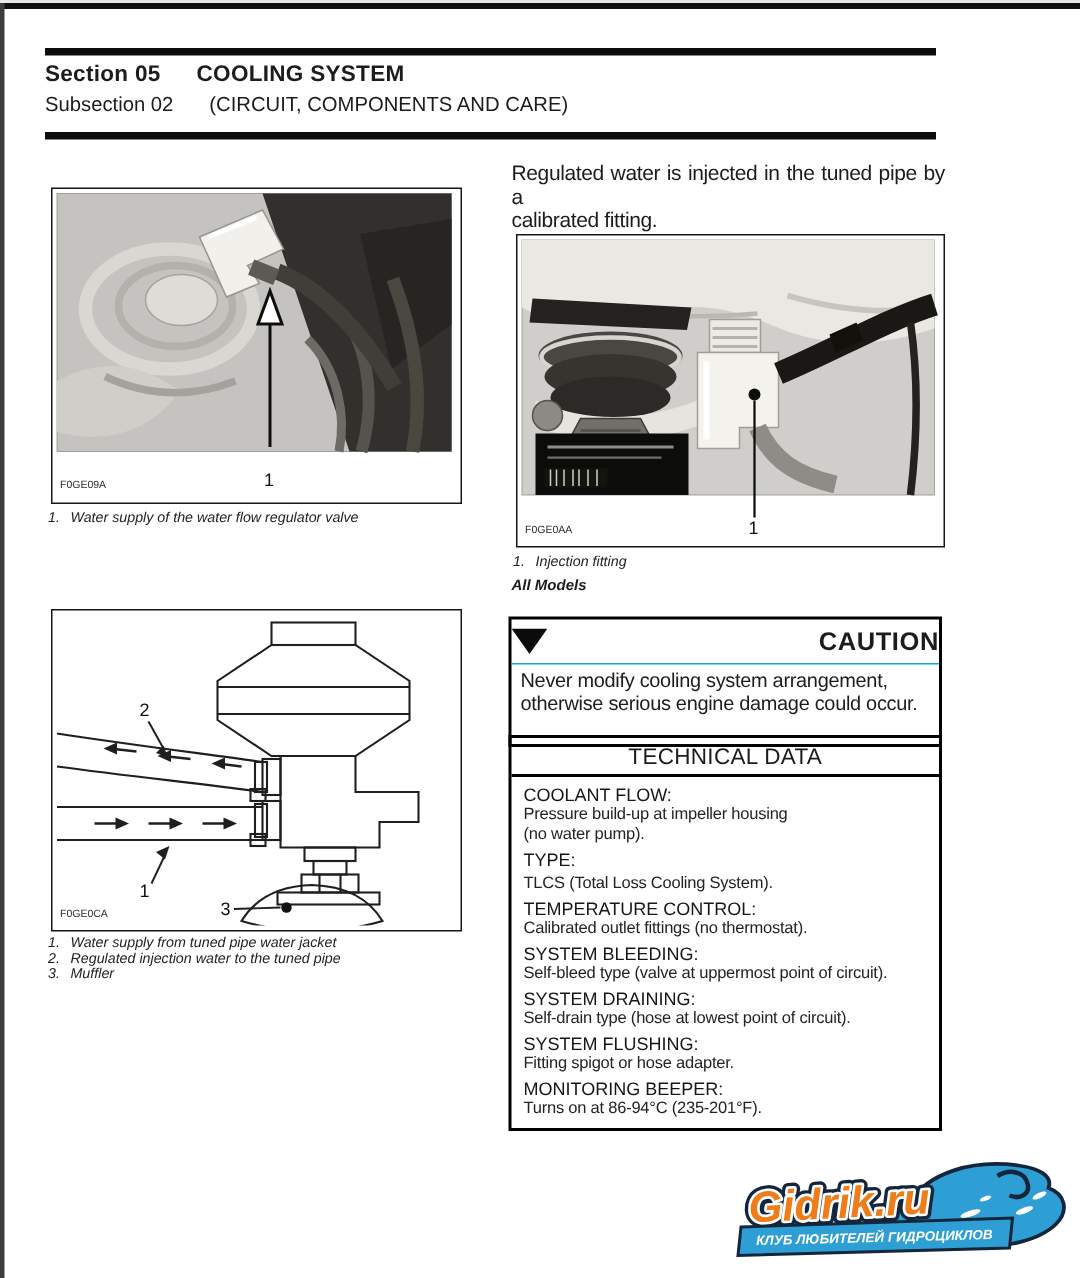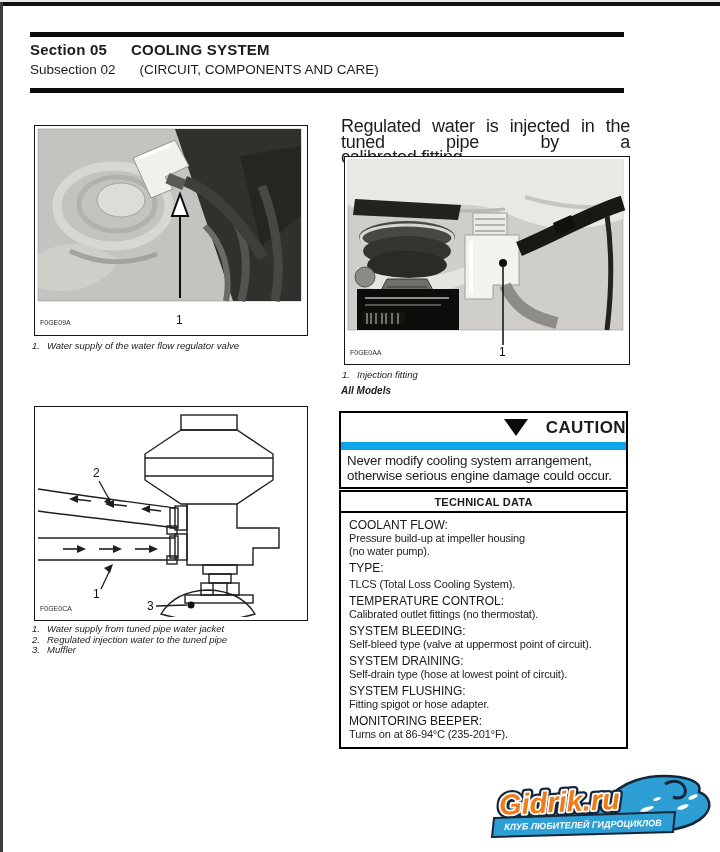--- a/index.html
+++ b/index.html
@@ -22,31 +22,31 @@
   .f-diagram{left:34px;top:404px;width:272px;height:213px;}
   .f-photo2{left:344px;top:154px;width:284px;height:207px;}
   
   .cap{font-style:italic;font-size:9.5px;color:#222;display:flex;}
   .cap .n{width:15px;flex:0 0 15px;}
   .cap1{left:32px;top:338px;}
   .caps-diagram{left:32px;top:622px;line-height:10.5px;display:block;}
   .caps-diagram .cap{position:static;}
   .cap2{left:342px;top:367px;}
   .para{left:31px;top:351px;width:304px;font-size:13.5px;line-height:15.5px;letter-spacing:-.2px;}
-  .intro{left:341px;top:117px;width:289px;font-size:18px;line-height:15.5px;letter-spacing:-.25px;}
+  .intro{left:341px;top:106px;width:289px;font-size:14px;line-height:15.5px;letter-spacing:-.25px;}
   .jline{text-align:justify;text-align-last:justify;}
   .all-models{left:341px;top:383px;font-size:10px;font-weight:bold;font-style:italic;}
   
   .caution{left:339px;top:409px;width:285px;border:2px solid #000;}
-  .caution-head{display:flex;align-items:center;justify-content:flex-end;gap:18px;height:29px;border-bottom:8px solid #0ea5e9;}
+  .caution-head{display:flex;align-items:center;justify-content:space-between;gap:18px;height:29px;border-bottom:1px solid #0ea5e9;}
   .caution-title{font-size:17px;font-weight:bold;letter-spacing:.4px;}
-  .caution-body{padding:3px 6px 4px 6px;font-size:13.3px;line-height:15px;letter-spacing:-.2px;}
+  .caution-body{padding:3px 6px 20px 6px;font-size:13.3px;line-height:15px;letter-spacing:-.2px;}
   
   .tech{left:339px;top:488px;width:285px;border:2px solid #000;}
-  .tech-head{text-align:center;font-size:11px;font-weight:bold;padding:4px 0 3px 0;border-bottom:2px solid #000;letter-spacing:.2px;}
+  .tech-head{text-align:center;font-size:15px;font-weight:normal;padding:4px 0 3px 0;border-bottom:2px solid #000;letter-spacing:.2px;}
   .tech-body{padding:6px 8px 6px 8px;}
   .t-entry{margin-bottom:4px;}
   .t-label{font-size:12px;line-height:13px;color:#161616;}
   .t-entry.gap .t-label{margin-bottom:3px;}
   .t-val{font-size:11px;line-height:13px;letter-spacing:-.15px;white-space:nowrap;color:#232323;}
   
   svg text.code{font-size:7px;fill:#2e2e2e;font-family:"Liberation Sans",sans-serif;}
   svg text.callout{font-size:12px;fill:#111;font-family:"Liberation Sans",sans-serif;}
   
   .logo{left:487px;top:769px;width:228px;height:68px;}

